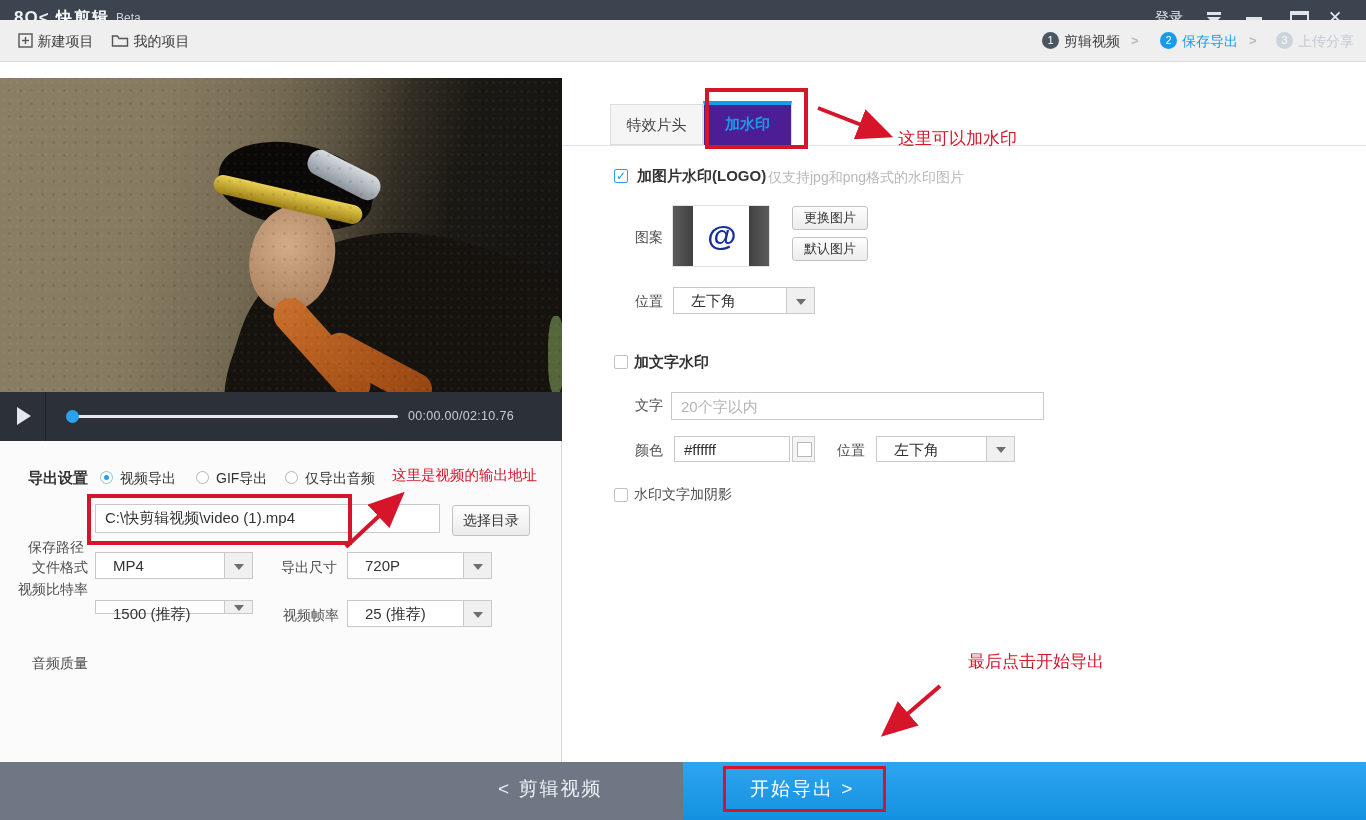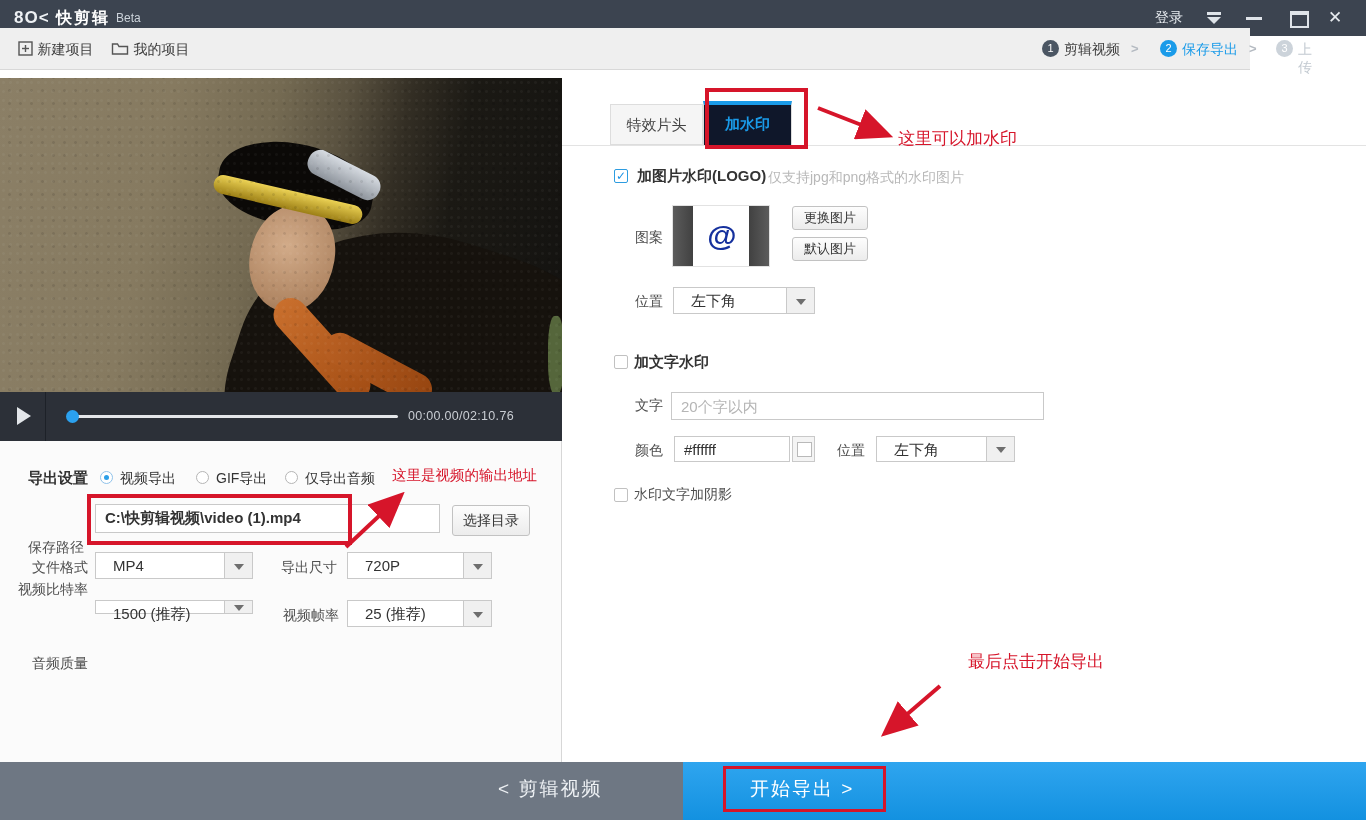--- a/index.html
+++ b/index.html
@@ -14,21 +14,21 @@
   .beta{left:116px;top:11px;font-size:12px;color:#ccd3da;}
   .login{left:1155px;top:9px;font-size:14px;color:#e9edf1;cursor:pointer;}
   .menu-ic{left:1206px;top:12px;width:16px;height:12px;}
   .menu-ic .bar{position:absolute;left:1px;top:0;width:14px;height:2.5px;background:#dfe4e9;}
   .menu-ic .tri{position:absolute;left:1px;top:5px;width:0;height:0;border-left:7px solid transparent;border-right:7px solid transparent;border-top:7px solid #dfe4e9;}
   .win-min{left:1246px;top:17px;width:16px;height:3px;background:#dfe4e9;}
   .win-max{left:1290px;top:11px;width:15px;height:11px;border:2px solid #dfe4e9;border-top-width:4px;}
   .win-close{left:1328px;top:7px;font-size:17px;color:#e6eaee;font-weight:bold;}
 
   
-  .toolbar{left:0;top:28px;width:1250px;height:42px;background:#efefef;border-bottom:1px solid #d8d8d8;box-sizing:border-box;}
+  .toolbar{left:0;top:20px;width:1366px;height:42px;background:#efefef;border-bottom:1px solid #d8d8d8;box-sizing:border-box;}
   .tb-txt{font-size:14px;color:#3a3a3a;}
   .step-circle{width:17px;height:17px;border-radius:50%;color:#fff;font-size:11px;text-align:center;line-height:17px;}
   .sc-done{background:#4b5663;}
   .sc-active{background:#1a9be9;}
   .sc-future{background:#ccd3da;}
   .step-lbl{font-size:14px;}
   .step-sep{font-size:13px;color:#b4bac1;font-weight:bold;}
 
   
   .video{left:0;top:78px;width:562px;height:314px;overflow:hidden;
@@ -69,21 +69,21 @@
   .sel{border:1px solid #c9c9c9;background:#fff;box-sizing:border-box;}
   .sel .val{position:absolute;left:17px;top:0;font-size:15px;color:#333;line-height:25px;white-space:nowrap;}
   .sel .arrow{position:absolute;right:0;top:0;bottom:0;width:27px;background:#f0f0f0;border-left:1px solid #c9c9c9;}
   .sel .arrow i{position:absolute;left:50%;top:50%;margin:-2px 0 0 -5px;width:0;height:0;
      border-left:5px solid transparent;border-right:5px solid transparent;border-top:6px solid #6e6e6e;}
 
   
   .rpanel{left:562px;top:78px;width:804px;height:684px;background:#fff;}
   .tab{box-sizing:border-box;text-align:center;font-size:15px;cursor:pointer;}
   .tab-inactive{background:#f5f5f5;border:1px solid #ddd;color:#444;line-height:40px;}
-  .tab-active{background:#0f172a;border:1px solid #ddd;border-bottom:none;border-top:4px solid #1a9be9;color:#1a9be9;font-weight:bold;line-height:38px;}
+  .tab-active{background:#4c1d95;border:1px solid #ddd;border-bottom:none;border-top:4px solid #1a9be9;color:#1a9be9;font-weight:bold;line-height:38px;}
   .tabline{left:562px;top:145px;width:804px;height:1px;background:#e3e3e3;}
   .cb{width:14px;height:14px;border:1px solid #c1c1c1;background:#fff;border-radius:2px;box-sizing:border-box;}
   .cb.checked{border-color:#2d9ce0;color:#1a92e6;font-size:12px;font-weight:bold;line-height:12px;text-align:center;}
   .hint{font-size:14px;color:#b8b8b8;}
   .thumb{left:672px;top:205px;width:98px;height:62px;background:#fff;overflow:hidden;border:1px solid #e2e2e2;box-sizing:border-box;}
   .thumb .bar-l{position:absolute;left:0;top:0;width:20px;height:62px;background:linear-gradient(90deg,#5c5c5c,#414141);}
   .thumb .bar-r{position:absolute;right:0;top:0;width:20px;height:62px;background:linear-gradient(90deg,#414141,#5c5c5c);}
   .thumb .lg{position:absolute;left:20px;top:0;width:58px;height:62px;text-align:center;line-height:60px;
      font-size:30px;font-weight:800;color:#15309d;}
   .swatch{left:792px;top:436px;width:23px;height:26px;border:1px solid #c9c9c9;background:#f4f4f4;box-sizing:border-box;}
@@ -173,21 +173,21 @@
   <span class="abs radio sel" style="left:100px;top:471px;">
       <i></i>
     </span>
   <span class="abs flbl" style="left:120px;top:470px;color:#333;">视频导出</span>
   <span class="abs radio" style="left:196px;top:471px;"></span>
   <span class="abs flbl" style="left:216px;top:470px;color:#333;">GIF导出</span>
   <span class="abs radio" style="left:285px;top:471px;"></span>
   <span class="abs flbl" style="left:305px;top:470px;color:#333;">仅导出音频</span>
 
   <span class="abs flbl" style="left:28px;top:511px;margin-top:28px;">保存路径</span>
-  <input class="abs tinput" style="left: 95px; top: 504px; width: 345px; height: 29px; font-weight: bold;" value="C:\快剪辑视频\video (1).mp4">
+  <input class="abs tinput" style="left: 95px; top: 504px; width: 345px; height: 29px;" value="C:\快剪辑视频\video (1).mp4">
   <div class="abs btn-gray" style="left:452px;top:505px;width:78px;height:31px;line-height:29px;">选择目录</div>
 
   <span class="abs flbl" style="left:32px;top:559px;">文件格式</span>
   <div class="abs sel" style="left:95px;top:552px;width:158px;height:27px;">
     <span class="val">MP4</span>
     <span class="arrow">
         <i></i>
       </span>
   </div>
   <span class="abs flbl" style="left:281px;top:559px;">导出尺寸</span>

